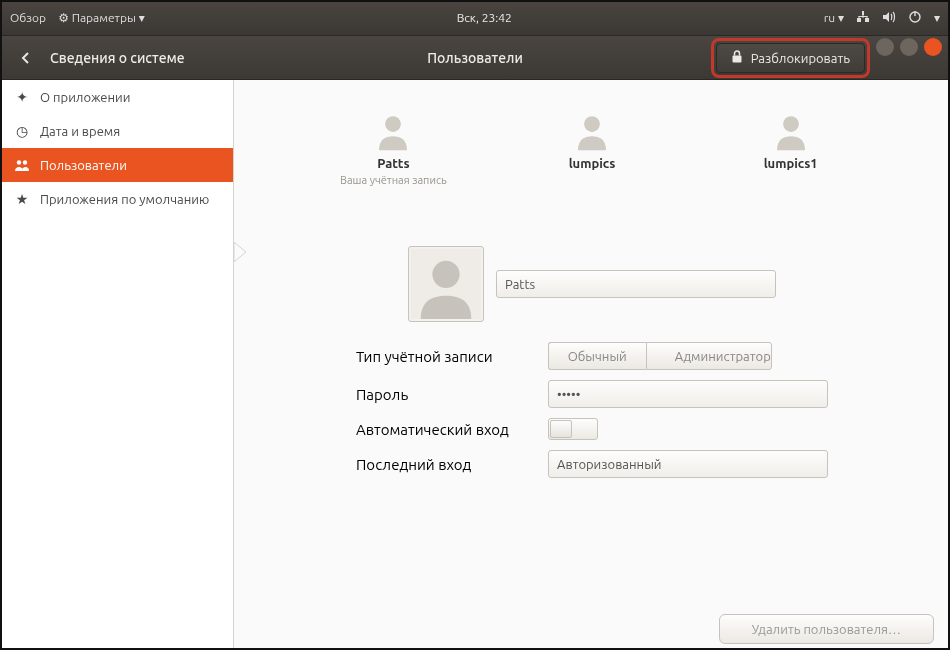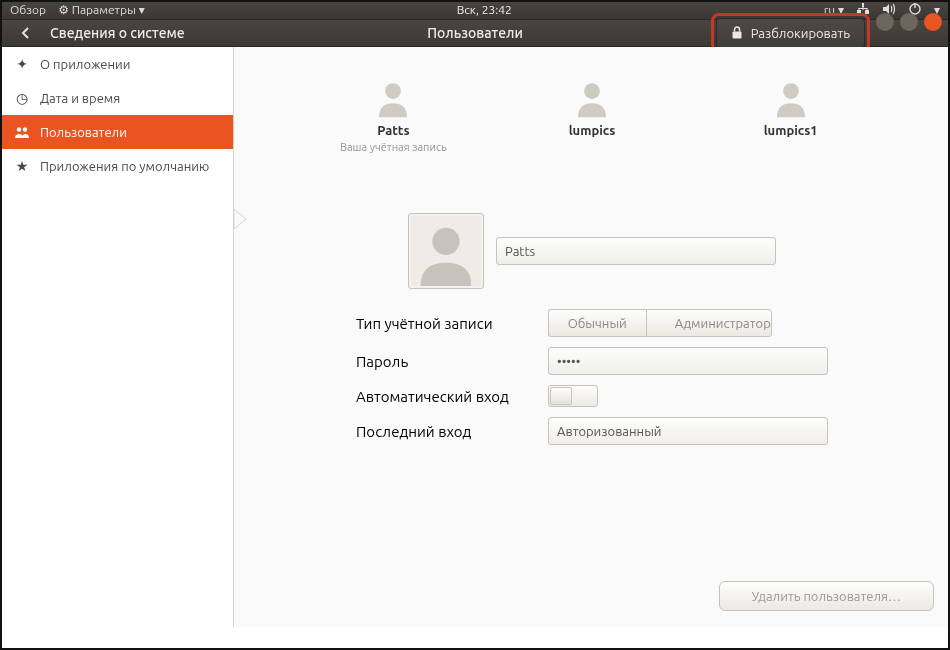--- a/index.html
+++ b/index.html
@@ -1,26 +1,26 @@
 <!DOCTYPE html>
 <html><head>
 <meta charset="utf-8">
 <style>
   * { box-sizing: border-box; margin: 0; padding: 0; font-family: "Ubuntu", "Segoe UI", sans-serif; }
   body { width: 950px; height: 650px; background: #fff; overflow: hidden; font-size: 13px; color: #3c3c3c; }
 
   
-  .top-bar { height: 20px; background: linear-gradient(#4a4541, #3b3733); color: #ddd; display: flex; align-items: center; padding: 0 10px; font-size: 12px; border-bottom: 1px solid #2a2724; gap: 40px; }
+  .top-bar { height: 36px; background: linear-gradient(#4a4541, #3b3733); color: #ddd; display: flex; align-items: center; padding: 0 10px; font-size: 12px; border-bottom: 1px solid #2a2724; gap: 40px; }
   .top-bar .left, .top-bar .right { display: flex; align-items: center; gap: 12px; }
   .top-bar .center { flex: 1; text-align: center; color: #eee; }
   .top-bar .gear { font-size: 12px; }
   .top-bar .right svg { fill: #ddd; }
 
   
-  .header-bar { height: 27px; background: linear-gradient(#4a4541, #3c3834); display: flex; align-items: center; color: #efece8; border-bottom: 1px solid #2a2724; position: relative; }
+  .header-bar { height: 44px; background: linear-gradient(#4a4541, #3c3834); display: flex; align-items: center; color: #efece8; border-bottom: 1px solid #2a2724; position: relative; }
   .header-bar .back { width: 36px; height: 30px; margin-left: 8px; display: flex; align-items: center; justify-content: center; border-radius: 3px; cursor: pointer; }
   .header-bar .back svg { fill: #e8e4df; }
   .header-bar .title-left { margin-left: 6px; font-weight: 500; font-size: 14px; }
   .header-bar .title-center { position: absolute; left: 50%; transform: translateX(-50%); font-weight: 500; font-size: 14px; }
   .header-bar .unlock-wrap { margin-left: auto; display: flex; gap: 6px; margin-right: 8px; }
   .unlock-btn { height: 30px; padding: 0 14px; background: linear-gradient(#4e4944, #403c37); border: 1px solid #2d2a26; border-radius: 4px; color: #ece8e3; display: flex; align-items: center; gap: 8px; font-size: 13px; cursor: pointer; }
   .unlock-highlight { border: 3px solid #c0392b; border-radius: 8px; padding: 2px; }
   .win-controls { display: flex; gap: 6px; }
   .win-btn { width: 18px; height: 18px; border-radius: 50%; display: flex; align-items: center; justify-content: center; font-size: 10px; color: #2a2724; }
   .win-min, .win-max { background: #6d665f; }

